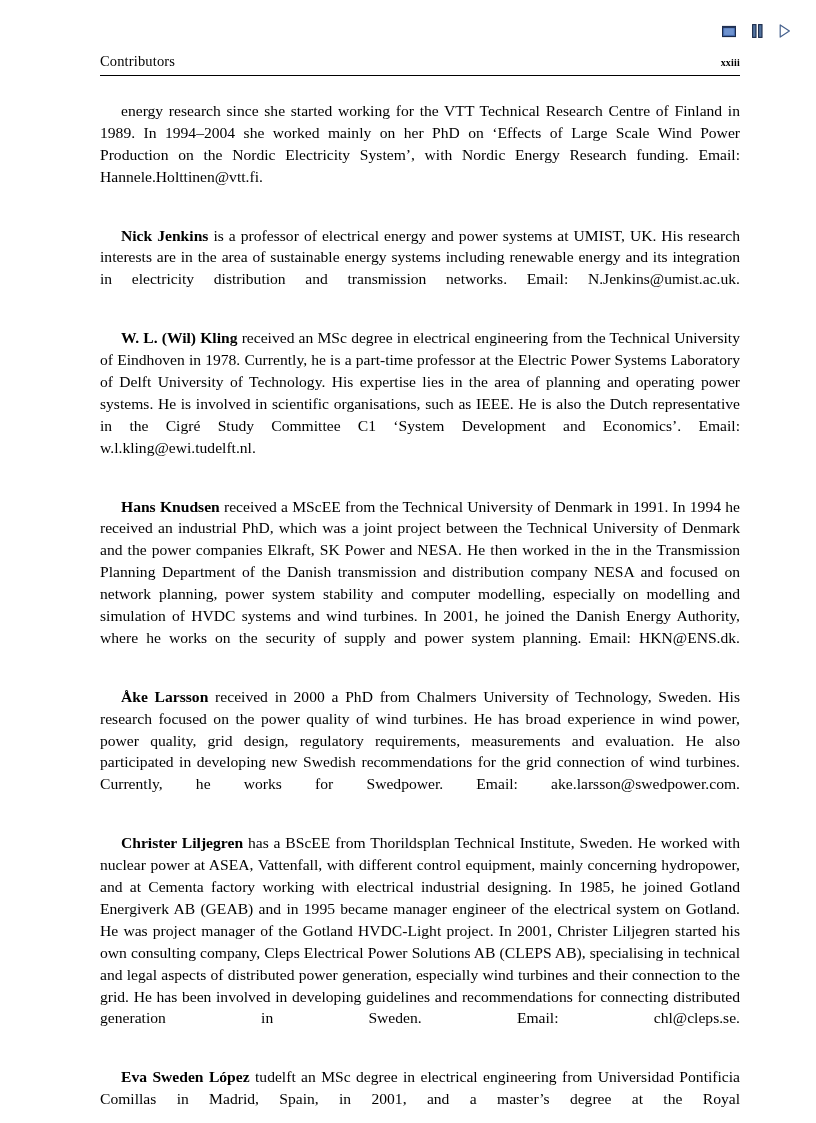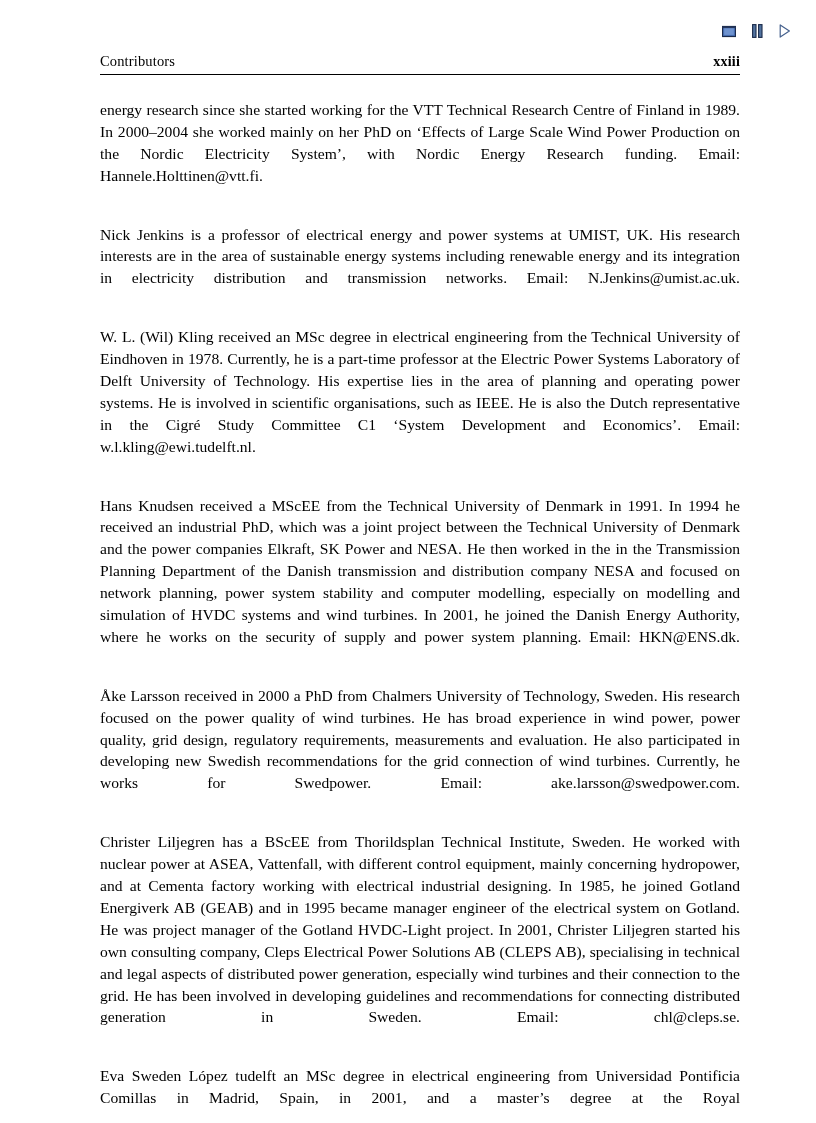--- a/index.html
+++ b/index.html
@@ -61,21 +61,21 @@
     align-items: baseline;
     font-size: 14.5px;
     line-height: 18px;
     letter-spacing: 0.15px;
   }
   .running-head .rh-title {
     font-weight: 400;
   }
   .running-head .rh-folio {
     font-weight: 700;
-    font-size: 14px;
+    font-size: 10px;
     letter-spacing: 0.2px;
   }
   .head-rule {
     margin-top: 3px;
     border: 0;
     border-top: 1.6px solid #000000;
     height: 0;
     padding: 0;
   }
 
@@ -89,21 +89,22 @@
     text-align: justify;
     text-justify: inter-word;
     margin: 0 0 15px 0;
     hyphens: none;
     word-spacing: 0.1px;
   }
   .para:last-child {
     margin-bottom: 0;
   }
   .para .name {
-    font-weight: 400;
+    font-weight: 700;
+    margin-left: 21px;
   }
   
   .para::after {
     content: "";
     display: inline-block;
     width: 100%;
   }
 </style>
 </head>
 <body>
@@ -133,21 +134,21 @@
 
   <div class="content-col">
 
     <div class="running-head">
       <span class="rh-title">Contributors</span>
       <span class="rh-folio">xxiii</span>
     </div>
     <hr class="head-rule">
 
     <div class="body-text">
-      <p class="para"><span class="name"></span><span>energy research since she started working for the VTT Technical Research Centre of Finland in 1989. In 2000–2004 she worked mainly on her PhD on ‘Effects of Large Scale Wind Power Production on the Nordic Electricity System’, with Nordic Energy Research funding. Email: Hannele.Holttinen@vtt.fi.</span></p>
+      <p class="para"><span class="name"></span><span>energy research since she started working for the VTT Technical Research Centre of Finland in 1989. In 1994–2004 she worked mainly on her PhD on ‘Effects of Large Scale Wind Power Production on the Nordic Electricity System’, with Nordic Energy Research funding. Email: Hannele.Holttinen@vtt.fi.</span></p>
 
       <p class="para"><span class="name">Nick Jenkins</span><span> is a professor of electrical energy and power systems at UMIST, UK. His research interests are in the area of sustainable energy systems including renewable energy and its integration in electricity distribution and transmission networks. Email: N.Jenkins@umist.ac.uk.</span></p>
 
       <p class="para"><span class="name">W. L. (Wil) Kling</span><span> received an MSc degree in electrical engineering from the Technical University of Eindhoven in 1978. Currently, he is a part-time professor at the Electric Power Systems Laboratory of Delft University of Technology. His expertise lies in the area of planning and operating power systems. He is involved in scientific organisations, such as IEEE. He is also the Dutch representative in the Cigré Study Committee C1 ‘System Development and Economics’. Email: w.l.kling@ewi.tudelft.nl.</span></p>
 
       <p class="para"><span class="name">Hans Knudsen</span><span> received a MScEE from the Technical University of Denmark in 1991. In 1994 he received an industrial PhD, which was a joint project between the Technical University of Denmark and the power companies Elkraft, SK Power and NESA. He then worked in the in the Transmission Planning Department of the Danish transmission and distribution company NESA and focused on network planning, power system stability and computer modelling, especially on modelling and simulation of HVDC systems and wind turbines. In 2001, he joined the Danish Energy Authority, where he works on the security of supply and power system planning. Email: HKN@ENS.dk.</span></p>
 
       <p class="para"><span class="name">Åke Larsson</span><span> received in 2000 a PhD from Chalmers University of Technology, Sweden. His research focused on the power quality of wind turbines. He has broad experience in wind power, power quality, grid design, regulatory requirements, measurements and evaluation. He also participated in developing new Swedish recommendations for the grid connection of wind turbines. Currently, he works for Swedpower. Email: ake.larsson@swedpower.com.</span></p>
 
       <p class="para"><span class="name">Christer Liljegren</span><span> has a BScEE from Thorildsplan Technical Institute, Sweden. He worked with nuclear power at ASEA, Vattenfall, with different control equipment, mainly concerning hydropower, and at Cementa factory working with electrical industrial designing. In 1985, he joined Gotland Energiverk AB (GEAB) and in 1995 became manager engineer of the electrical system on Gotland. He was project manager of the Gotland HVDC-Light project. In 2001, Christer Liljegren started his own consulting company, Cleps Electrical Power Solutions AB (CLEPS AB), specialising in technical and legal aspects of distributed power generation, especially wind turbines and their connection to the grid. He has been involved in developing guidelines and recommendations for connecting distributed generation in Sweden. Email: chl@cleps.se.</span></p>

